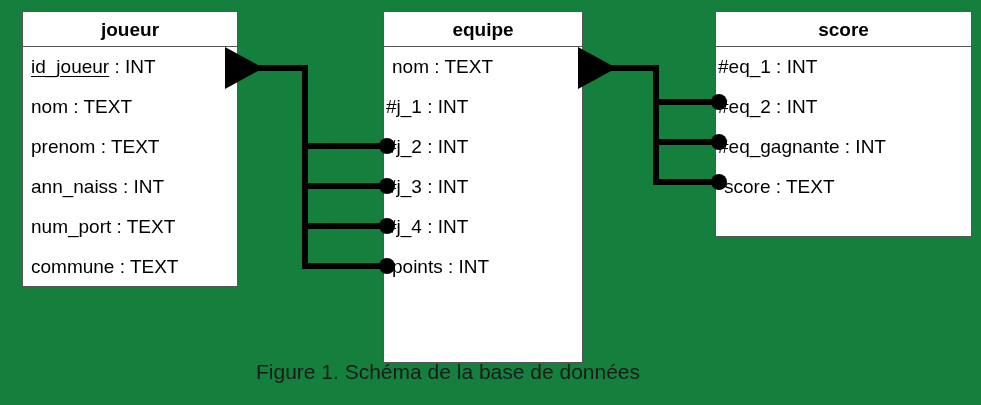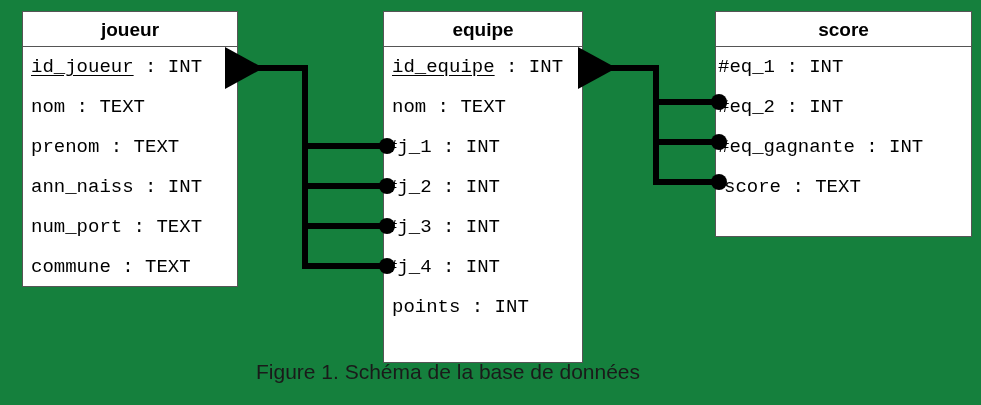--- a/index.html
+++ b/index.html
@@ -31,21 +31,20 @@
     line-height: 35px;
     text-align: center;
     font-weight: bold;
     font-size: 19px;
     color: #000000;
     border-bottom: 1.5px solid #555555;
     background: #ffffff;
   }
   .entity-fields {
     position: relative;
-    font-family: Liberation Mono, monospace;
   }
   .field {
     position: relative;
     height: 40px;
     line-height: 40px;
     font-size: 19px;
     color: #000000;
     white-space: nowrap;
     padding-left: 8px;
     box-sizing: border-box;
@@ -107,23 +106,20 @@
       </div>
       <div class="field">
         <span>commune : TEXT</span>
       </div>
     </div>
   </div>
 
   <div class="entity" style="left:383px; top:11px; width:200px; height:352px;">
     <div class="entity-header">equipe</div>
     <div class="entity-fields">
-      <div class="field">
-        <span class="pk">id_equipe</span><span> : </span><span>INT</span>
-      </div>
       <div class="field">
         <span>nom : TEXT</span>
       </div>
       <div class="field fk">
         <span class="fk-hash">#</span><span>j_1 : INT</span>
       </div>
       <div class="field fk">
         <span class="fk-hash">#</span><span>j_2 : INT</span>
       </div>
       <div class="field fk">

